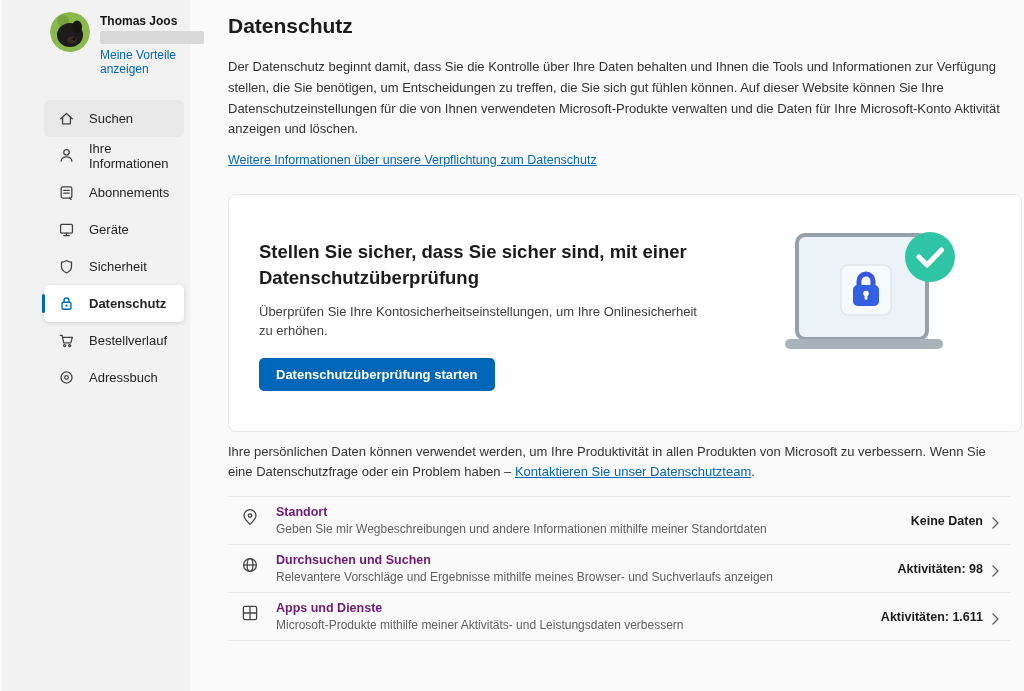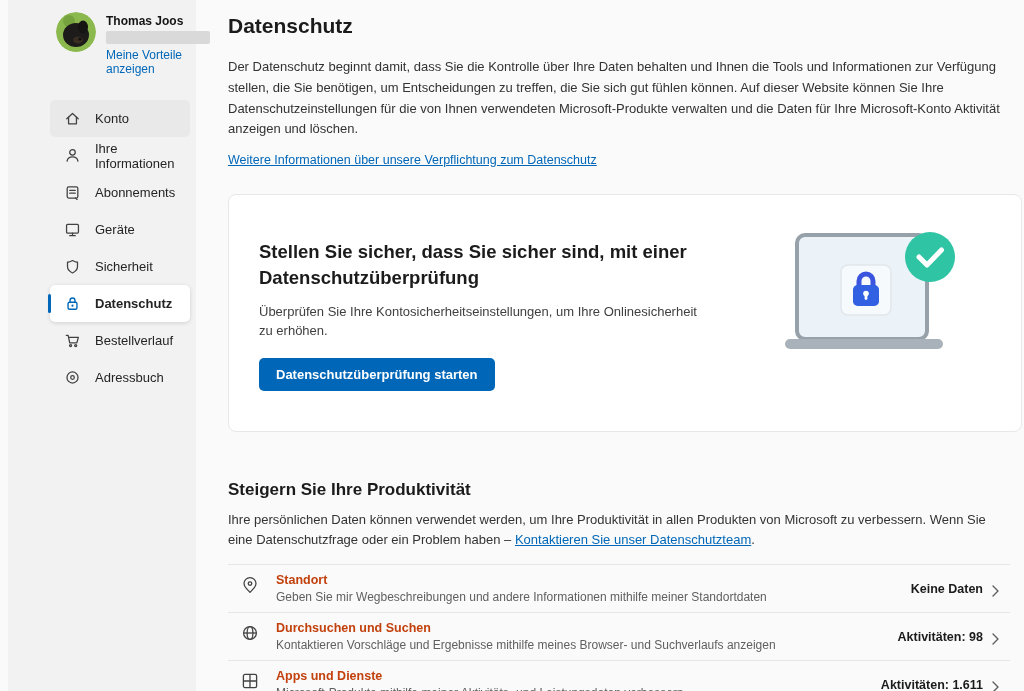--- a/index.html
+++ b/index.html
@@ -3,21 +3,21 @@
 <meta charset="utf-8">
 <style>
   * { box-sizing: border-box; margin: 0; padding: 0; }
   html,body { width:1024px; height:691px; }
   body {
     font-family: "Liberation Sans", "DejaVu Sans", sans-serif;
     background:#fafafa; color:#1b1b1b; overflow:hidden; position:relative;
   }
   
   .sidebar {
-    position:absolute; left:8px; top:0; width:188px; height:691px;
+    position:absolute; left:2px; top:0; width:188px; height:691px;
     background:#f2f2f2; padding-top:8px;padding-left:36px;
   }
   .profile { display:flex; padding:4px 10px 14px 12px; gap:10px; }
   .avatar { width:40px; height:40px; border-radius:50%; overflow:hidden; flex:none; }
   .profile-text { font-size:12px; padding-top:2px; }
   .profile-name { font-weight:700; color:#141414; }
   .redacted { width:104px; height:13px; background:#d9d9d9; border-radius:2px; margin:3px 0 4px 0; }
   .benefits-link { color:#0067b8; font-size:12px; text-decoration:none; cursor:pointer; }
   .nav { margin-top:10px; }
   .nav-item {
@@ -54,21 +54,21 @@
   .prod-title { margin-top:48px; font-size:17px; font-weight:700; color:#1b1b1b; }
   .prod-body { margin-top:10px; font-size:13px; line-height:1.55; color:#333; max-width:780px; }
   .prod-body a { color:#0067b8; text-decoration:underline; cursor:pointer; }
   .prod-list { margin-top:14px; width:782px; border-top:1px solid #e6e6e6; }
   .prod-row {
     display:flex; align-items:center; padding:8px 6px 8px 6px; border-bottom:1px solid #e6e6e6;
     cursor:pointer; min-height:43px;
   }
   .row-icon { width:20px; height:20px; margin:0 16px 0 6px; flex:none; align-self:flex-start; margin-top:2px; }
   .row-text { flex:1; }
-  .row-title { font-size:12.5px; font-weight:700; color:#c2410c; }
+  .row-title { font-size:12.5px; font-weight:700; color:#701a75; }
   .row-desc { font-size:12px; color:#5f5f5f; margin-top:3px; }
   .row-value { font-size:12.5px; font-weight:700; color:#1b1b1b; white-space:nowrap; margin-right:8px; }
   .chevron { width:9px; height:12px; flex:none; margin-right:4px; }
 </style>
 </head>
 <body>
 
 <div class="sidebar">
   <div class="profile">
     <div class="avatar">
@@ -89,21 +89,21 @@
   </div>
 
   <div class="nav">
     <div class="nav-item hovered">
       <span class="nav-icon">
         <svg viewBox="0 0 16 16" width="17" height="17" fill="none" stroke="#424242" stroke-width="1.2" stroke-linejoin="round" stroke-linecap="round">
           <path d="M2.6 8.3 L8 3.3 L13.4 8.3"></path>
             <path d="M4.3 6.8 V13 H11.7 V6.8"></path>
         </svg>
       </span>
-      <span>Konto</span>
+      <span>Suchen</span>
     </div>
     <div class="nav-item">
       <span class="nav-icon">
         <svg viewBox="0 0 16 16" width="17" height="17" fill="none" stroke="#424242" stroke-width="1.2" stroke-linecap="round">
           <circle cx="8" cy="5" r="2.6"></circle>
             <path d="M2.9 13.3 c.4-2.7 2.5-4 5.1-4 s4.7 1.3 5.1 4"></path>
         </svg>
       </span>
       <span>Ihre Informationen</span>
     </div>
@@ -190,21 +190,20 @@
         <rect x="70" y="58" width="26" height="21" rx="5" fill="#2f6ae4" opacity="0.55"></rect>
         <circle cx="83" cy="66.5" r="2.8" fill="#ffffff"></circle>
         <rect x="81.6" y="67.5" width="2.8" height="5.5" rx="1.4" fill="#ffffff"></rect>
         <circle cx="147" cy="30" r="25" fill="#2fc4a4"></circle>
         <path d="M136 30 l8 8 l14.5-15" fill="none" stroke="#ffffff" stroke-width="5" stroke-linecap="round" stroke-linejoin="round"></path>
       </svg>
     </div>
   </div>
 
   
-  <h2 class="prod-title">Steigern Sie Ihre Produktivität</h2>
   <p class="prod-body"><span>Ihre persönlichen Daten können verwendet werden, um Ihre Produktivität in allen Produkten von Microsoft zu verbessern. Wenn Sie eine Datenschutzfrage oder ein Problem haben – </span><a>Kontaktieren Sie unser Datenschutzteam</a><span>.</span></p>
 
   <div class="prod-list">
 
     <div class="prod-row">
       <span class="row-icon">
         <svg viewBox="0 0 20 20" width="20" height="20" fill="none" stroke="#424242" stroke-width="1.3">
           <path d="M10 2.6 a6 6 0 0 1 6 6 c0 1.9-1 3.4-2.3 4.8 L10 17.4 l-3.7-4 C5 12 4 10.5 4 8.6 a6 6 0 0 1 6-6 Z" stroke-linejoin="round"></path>
           <circle cx="10" cy="8.6" r="1.8"></circle>
         </svg>
@@ -224,21 +223,21 @@
     <div class="prod-row">
       <span class="row-icon">
         <svg viewBox="0 0 20 20" width="20" height="20" fill="none" stroke="#424242" stroke-width="1.3">
           <circle cx="10" cy="10" r="6.4"></circle>
             <ellipse cx="10" cy="10" rx="2.9" ry="6.4"></ellipse>
             <path d="M3.6 10 h12.8"></path>
         </svg>
       </span>
       <span class="row-text">
         <div class="row-title">Durchsuchen und Suchen</div>
-        <div class="row-desc">Kontaktieren Vorschläge und Ergebnisse mithilfe meines Browser- und Suchverlaufs anzeigen</div>
+        <div class="row-desc">Relevantere Vorschläge und Ergebnisse mithilfe meines Browser- und Suchverlaufs anzeigen</div>
       </span>
       <span class="row-value">Aktivitäten: 98</span>
       <span class="chevron">
         <svg viewBox="0 0 9 12" width="9" height="12" fill="none" stroke="#5f5f5f" stroke-width="1.4" stroke-linecap="round" stroke-linejoin="round">
             <path d="M2 1 L7 6 L2 11"></path>
           </svg>
       </span>
     </div>
 
     <div class="prod-row">

